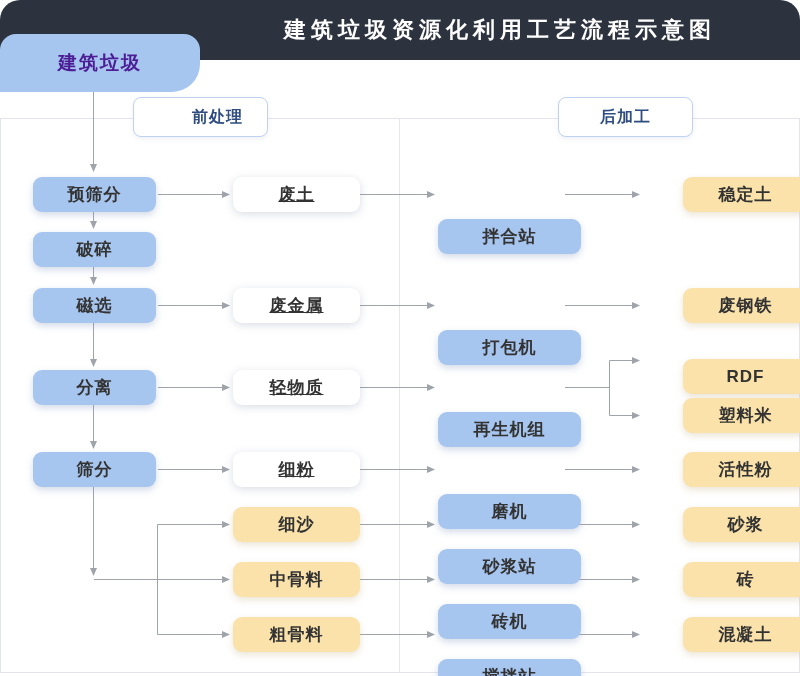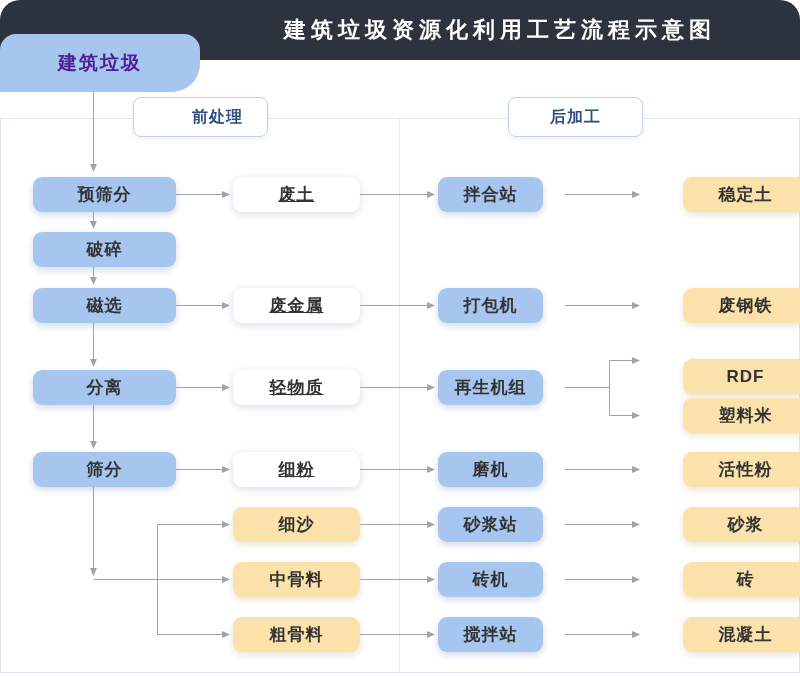--- a/index.html
+++ b/index.html
@@ -35,33 +35,33 @@
   .edges path { stroke:var(--arrow,#9fa4ab); stroke-width:1; fill:none; }
   .edges marker path { fill:var(--arrow,#9fa4ab); stroke:none; }
   .section-label {
     position:absolute; top:97px; width:135px; height:40px; box-sizing:border-box;
     background:#ffffff; border:1px solid var(--section-border,#bfd2f4); border-radius:8px;
     display:flex; align-items:center; justify-content:center;
     font-size:16px; font-weight:bold; color:var(--section-text,#2f4d80);
     letter-spacing:1px; z-index:3; box-shadow:0 2px 5px rgba(150,160,190,.15);
   }
   .section-label.pre  { left:133px;padding-left:34px; }
-  .section-label.post { left:508px;font-family:Liberation Serif, serif; }
+  .section-label.post { left:558px;font-family:Liberation Serif, serif; }
   .node {
     position:absolute; height:35px; border-radius:9px;
     display:flex; align-items:center; justify-content:center;
     font-size:17px; font-weight:600; color:var(--node-text,#333333);
     letter-spacing:1px; z-index:2;
   }
   .node.blue   { background:var(--node-blue,#a6c5ef);  box-shadow:0 3px 7px rgba(130,150,190,.35); }
   .node.yellow { background:var(--node-yellow,#fae2aa); box-shadow:0 3px 7px rgba(190,170,120,.30); }
   .node.white  { background:#ffffff; box-shadow:0 2px 8px rgba(120,130,160,.28);text-decoration:underline; }
-  .c1 { left:33px;  width:143px; }
+  .c1 { left:33px;  width:123px; }
   .c2 { left:233px; width:127px; }
-  .c3 { left:438px; width:105px; }
+  .c3 { left:438px; width:143px;margin-top:42px; }
   .c4 { left:643px; width:125px;margin-left:40px; }
 </style>
 </head>
 <body>
 
 <div class="panel"></div>
 <div class="divider"></div>
 
 <div class="header-bar">
   <div class="title">建筑垃圾资源化利用工艺流程示意图</div>

